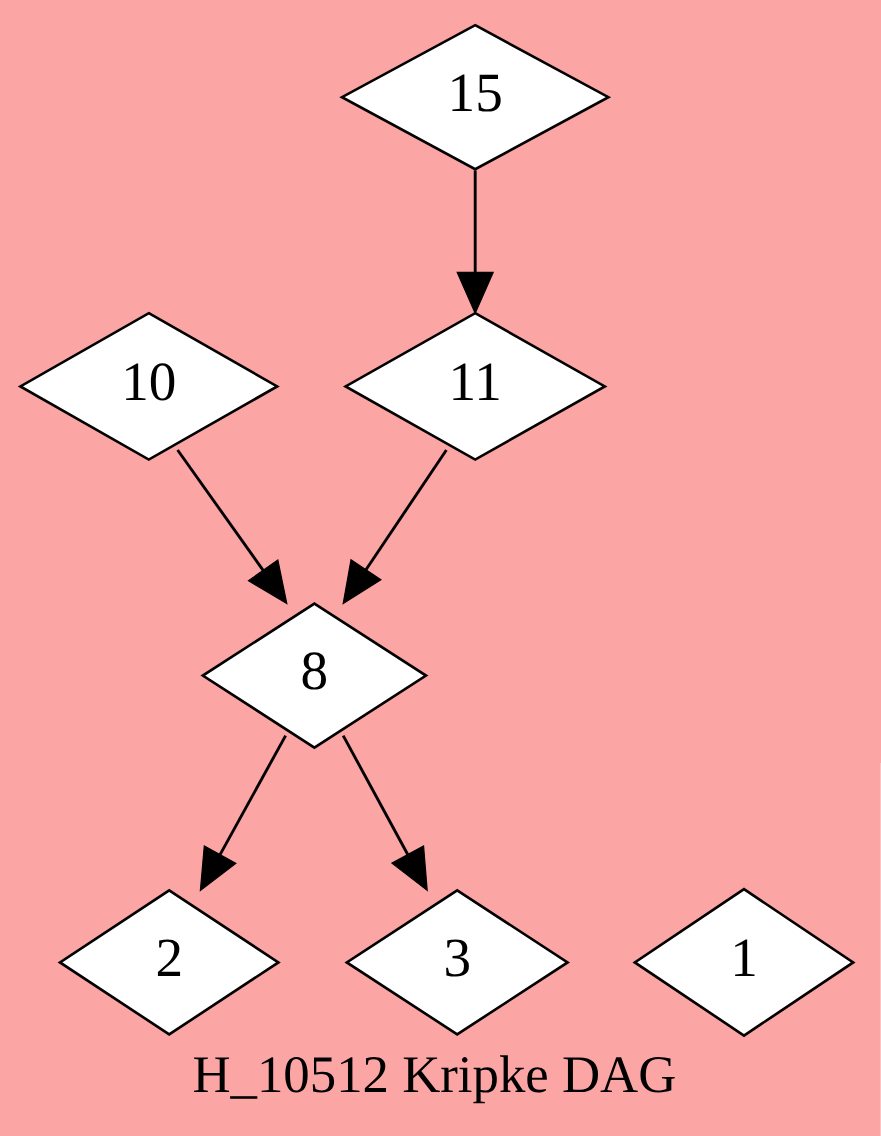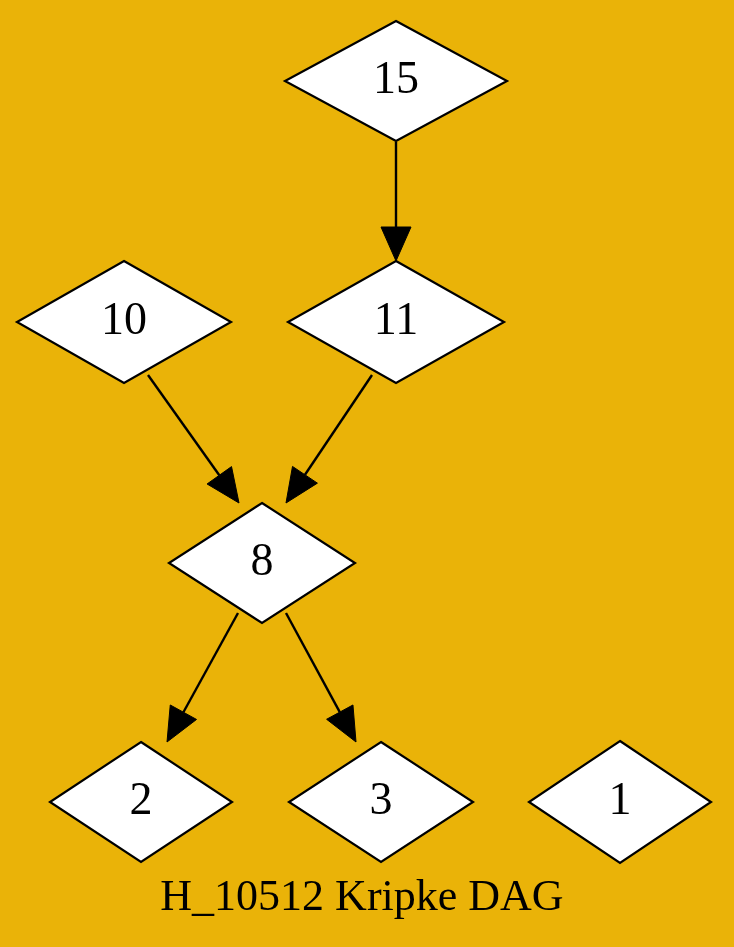--- a/index.html
+++ b/index.html
@@ -4,21 +4,21 @@
 <style>
   html, body {
     margin: 0;
     padding: 0;
     background: #ffffff;
   }
   #canvas-wrap {
     position: relative;
     width: 734px;
     height: 947px;
-    background: #eab308;
+    background: #fca5a5;
     overflow: hidden;
   }
   svg#graph {
     display: block;
     width: 734px;
     height: 947px;
   }
   .node-shape {
     fill: #ffffff;
     stroke: #000000;

